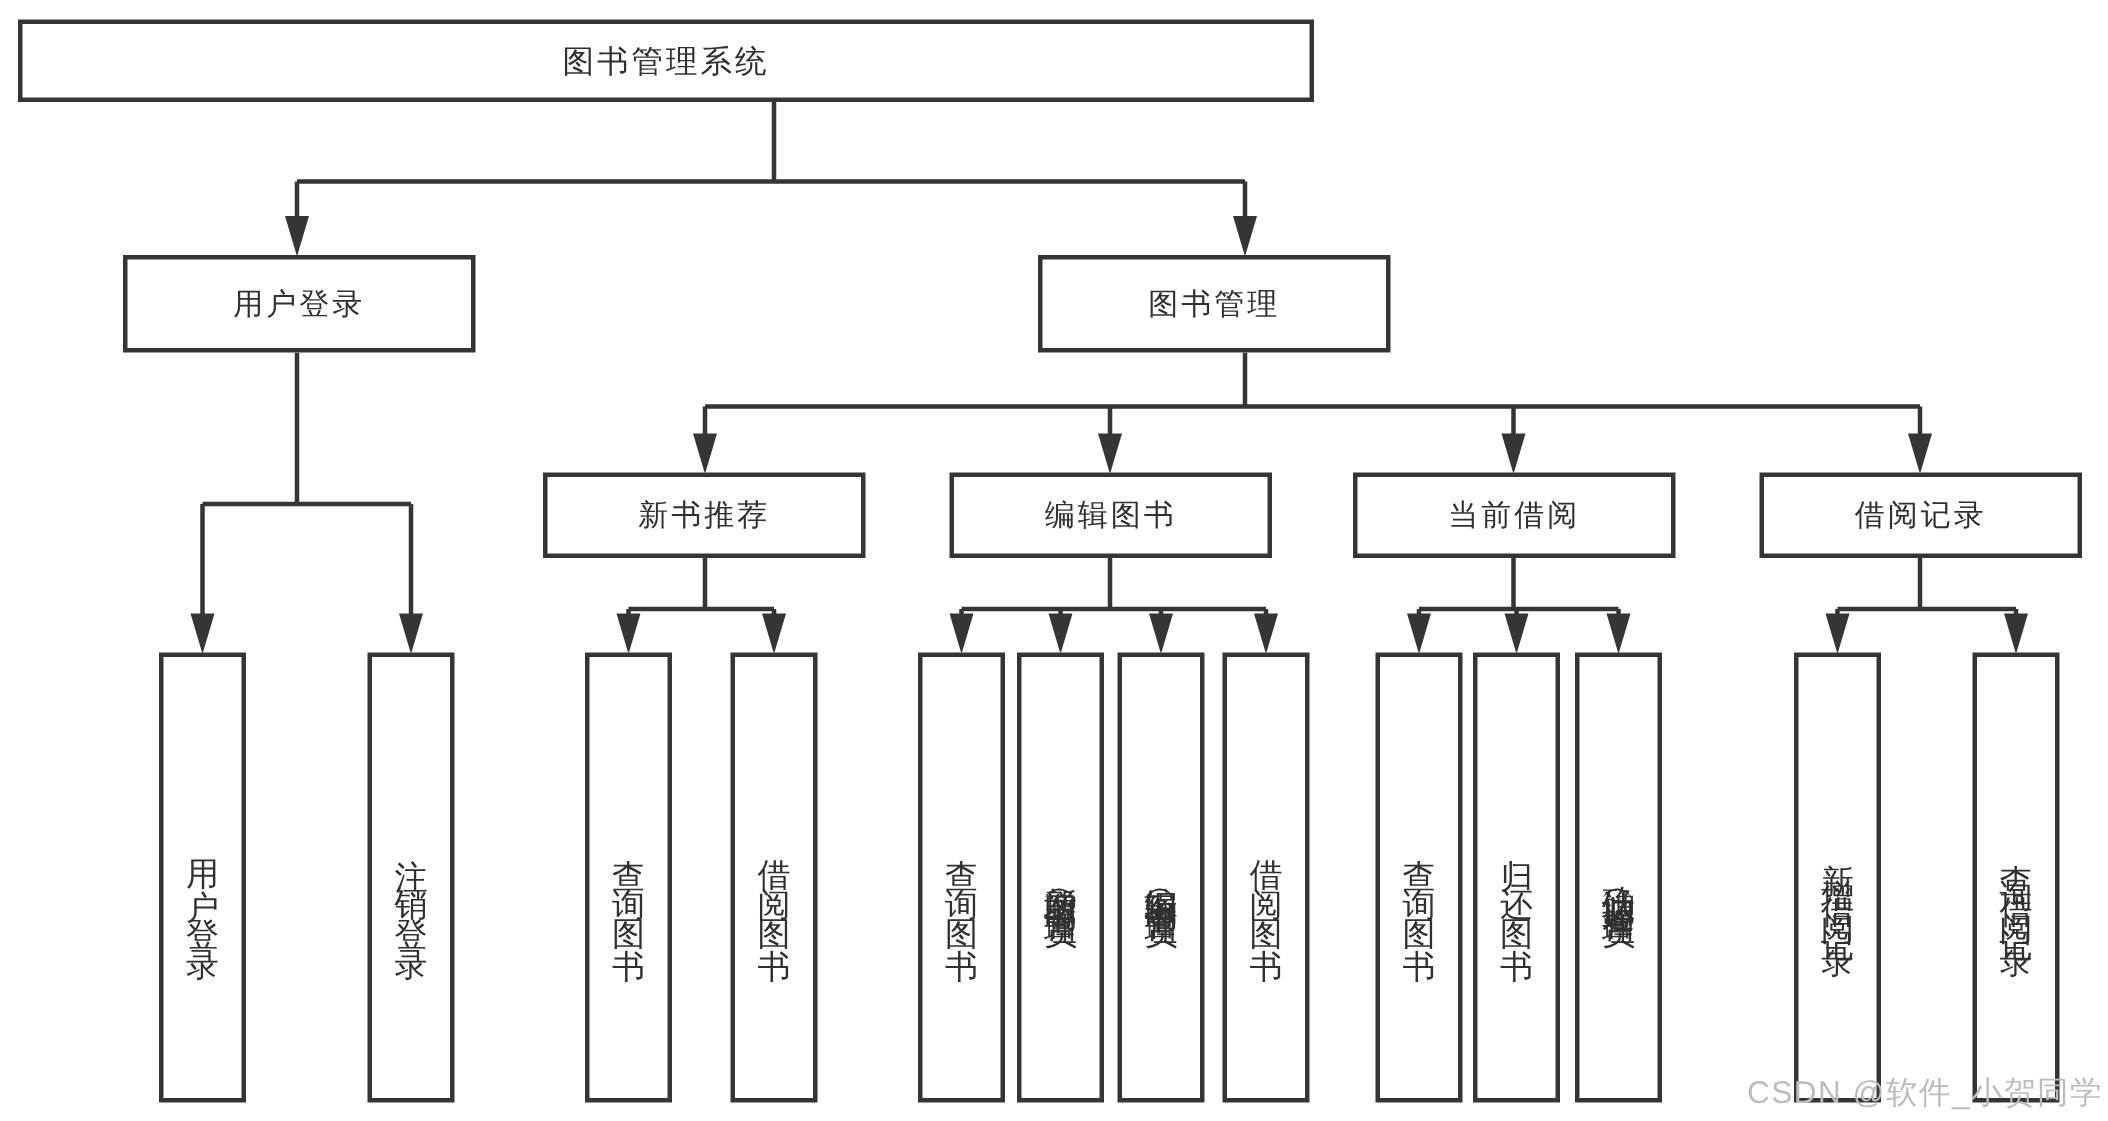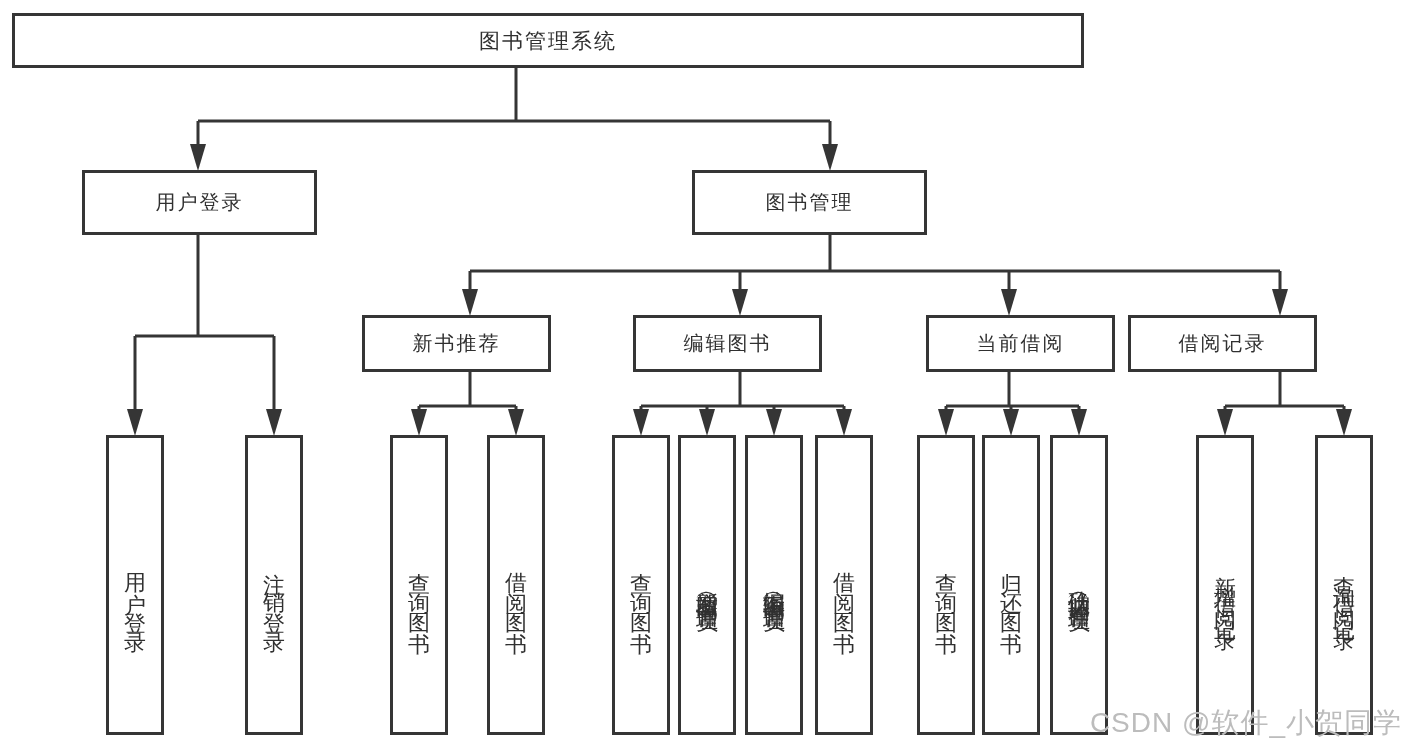--- a/index.html
+++ b/index.html
@@ -6,37 +6,37 @@
   .canvas{
     position:relative;width:1405px;height:747px;background:#ffffff;
     font-family:"Liberation Sans",sans-serif;color:#303030;overflow:hidden;
   }
   .wires{position:absolute;left:0;top:0;}
   .box{
     position:absolute;background:#ffffff;border:3px solid #353535;
     display:flex;align-items:center;justify-content:center;box-sizing:border-box;
   }
   .hbox{font-size:20px;letter-spacing:2px;white-space:nowrap;}
-  .root{left:12px;top:13px;width:1072px;height:55px;font-size:21px;}
+  .root{left:12px;top:13px;width:864px;height:55px;font-size:21px;}
   .l2{top:170px;width:235px;height:65px;}
   .l2a{left:82px;}
   .l2b{left:692px;}
-  .l3{top:315px;width:189px;height:57px;}
-  .l3a{left:362px;} .l3b{left:633px;} .l3c{left:902px;margin-left:24px;} .l3d{left:1128px;}
+  .l3{top:315px;width:215px;height:57px;}
+  .l3a{left:362px;} .l3b{left:633px;} .l3c{left:902px;} .l3d{left:1173px;}
   .leaf{top:435px;width:58px;height:300px;}
   .vtext{
     writing-mode:vertical-rl;text-orientation:mixed;
     font-size:22px;line-height:1;white-space:nowrap;
   }
   .ls-lg .vtext{letter-spacing:20px;padding-top:20px;}
   .ls-md .vtext{letter-spacing:11px;padding-top:11px;}
   .ls-sm .vtext{letter-spacing:3px;padding-top:3px;}
   .watermark{
     position:absolute;right:3px;bottom:5px;z-index:5;
-    color:#bcbcbc;font-size:28px;letter-spacing:1px;white-space:nowrap;margin-left:19px;
+    color:#bcbcbc;font-size:21px;letter-spacing:1px;white-space:nowrap;margin-left:19px;
   }
 </style>
 </head>
 <body>
 
 <div class="canvas">
 
   <svg class="wires" width="1405" height="747" viewBox="0 0 1405 747">
     <g stroke="#353535" stroke-width="3" fill="none">
       <path d="M516 68 V121 M198 121 H830 M198 121 V150 M830 121 V150"></path>

